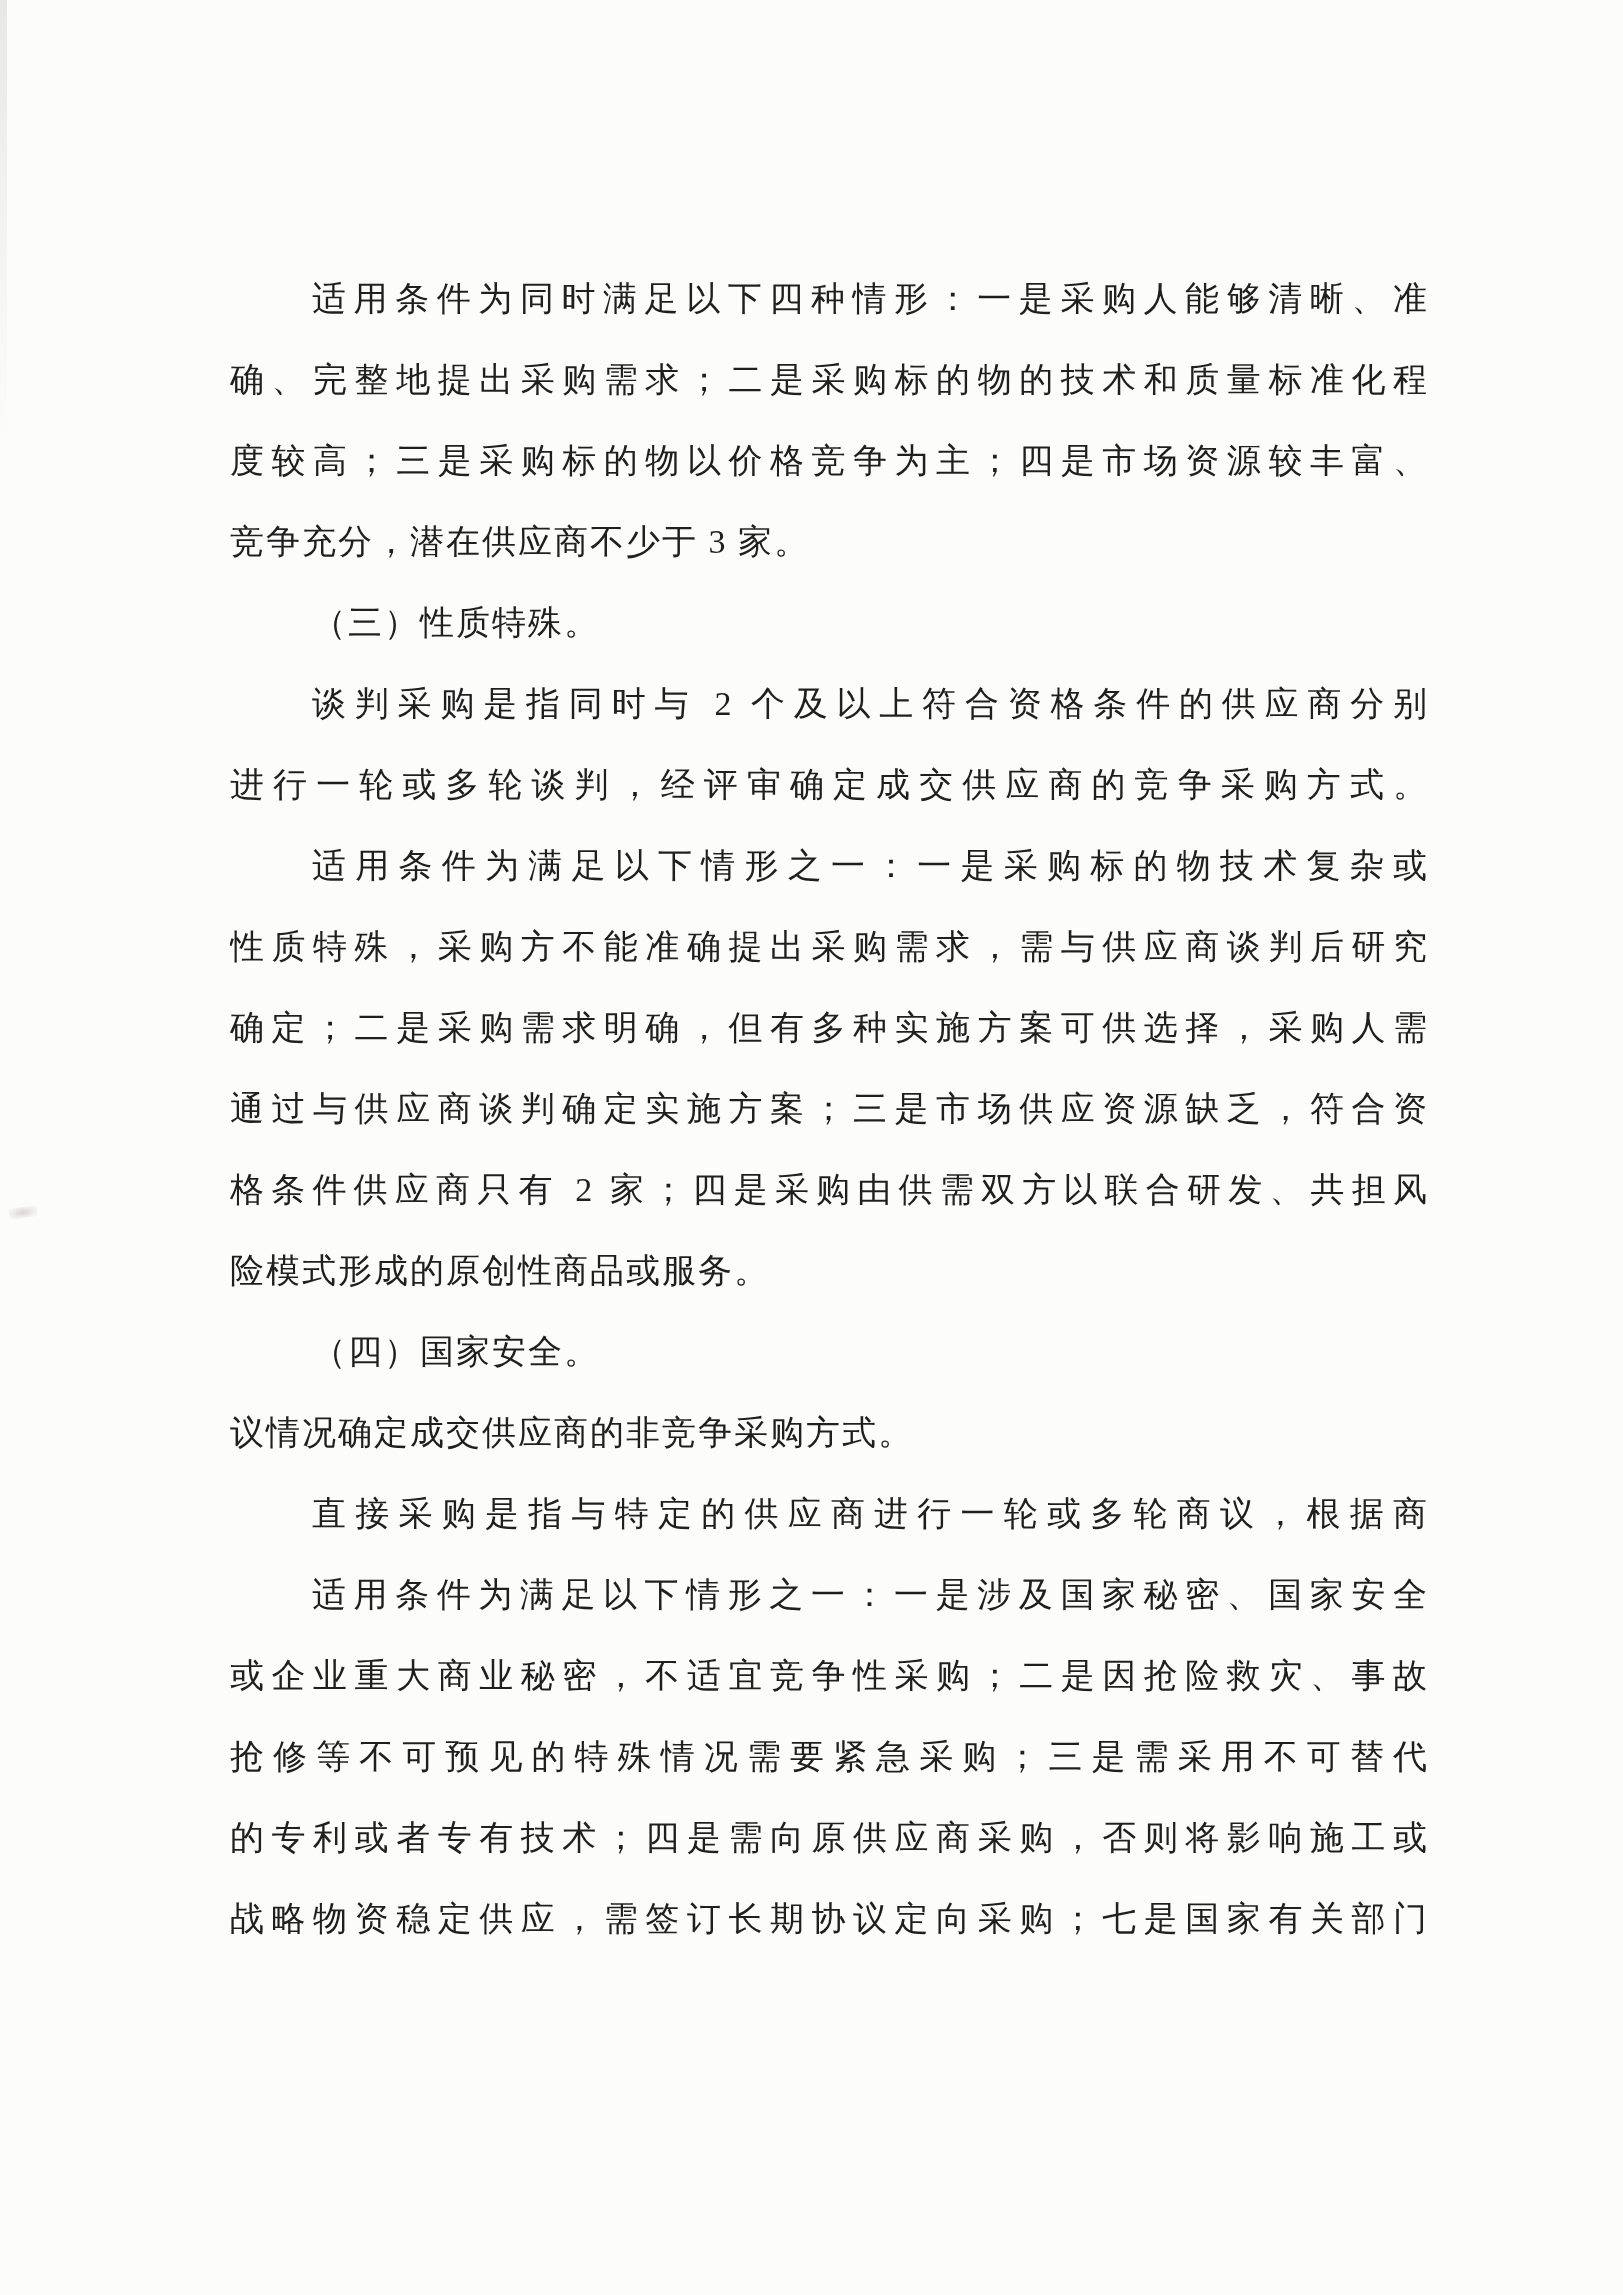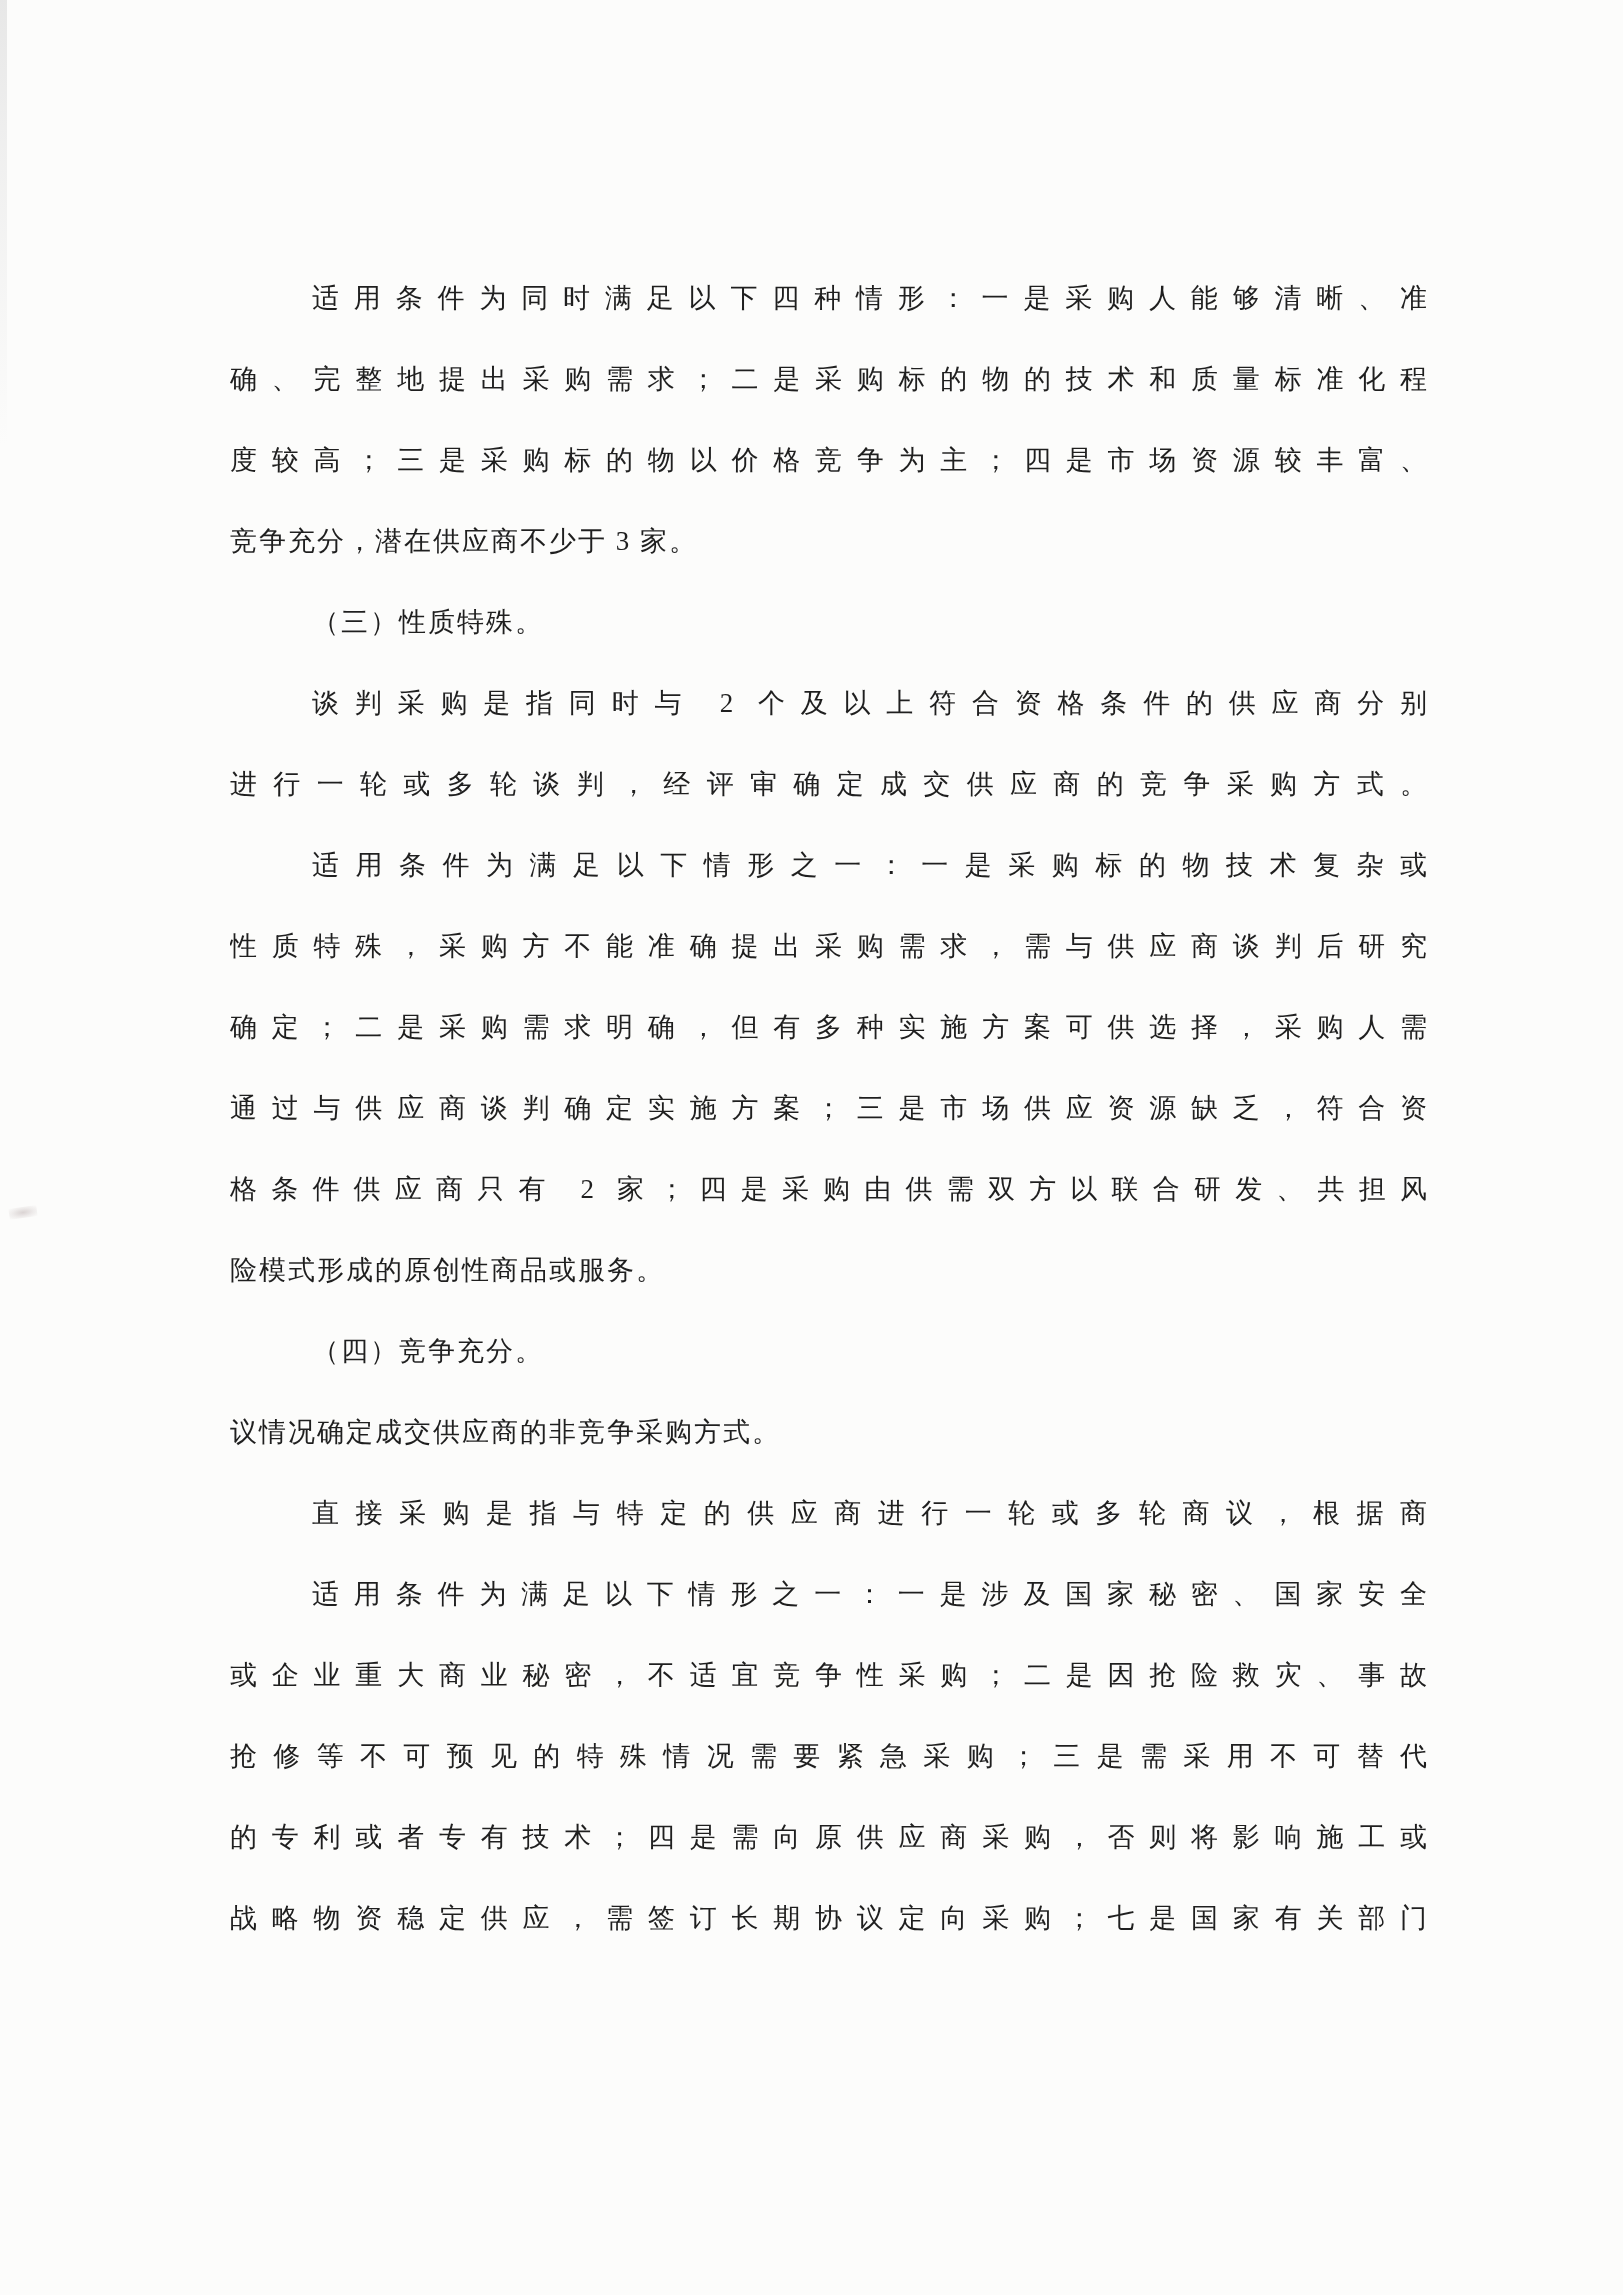--- a/index.html
+++ b/index.html
@@ -18,21 +18,21 @@
   .textblock {
     position: absolute;
     left: 230px;
     top: 258px;
     width: 1199px;
     color: #1f1f1f;
   }
   .line {
     height: 81px;
     line-height: 81px;
-    font-size: 27px;
+    font-size: 34px;
     letter-spacing: 2px;
     text-align: justify;
     text-align-last: justify;
     overflow: hidden;
     white-space: nowrap;
   }
   .line.short {
     text-align: center;
     text-align-last: left;
   }
@@ -73,21 +73,21 @@
       <div class="line short">竞争充分，潜在供应商不少于 3 家。</div>
       <div class="line indent short">（三）性质特殊。</div>
       <div class="line indent">谈判采购是指同时与 2 个及以上符合资格条件的供应商分别</div>
       <div class="line">进行一轮或多轮谈判，经评审确定成交供应商的竞争采购方式。</div>
       <div class="line indent">适用条件为满足以下情形之一：一是采购标的物技术复杂或</div>
       <div class="line">性质特殊，采购方不能准确提出采购需求，需与供应商谈判后研究</div>
       <div class="line">确定；二是采购需求明确，但有多种实施方案可供选择，采购人需</div>
       <div class="line">通过与供应商谈判确定实施方案；三是市场供应资源缺乏，符合资</div>
       <div class="line">格条件供应商只有 2 家；四是采购由供需双方以联合研发、共担风</div>
       <div class="line short">险模式形成的原创性商品或服务。</div>
-      <div class="line indent short">（四）竞争充分。</div>
+      <div class="line indent short">（四）国家安全。</div>
       <div class="line short">议情况确定成交供应商的非竞争采购方式。</div>
       <div class="line indent">直接采购是指与特定的供应商进行一轮或多轮商议，根据商</div>
       <div class="line indent">适用条件为满足以下情形之一：一是涉及国家秘密、国家安全</div>
       <div class="line">或企业重大商业秘密，不适宜竞争性采购；二是因抢险救灾、事故</div>
       <div class="line">抢修等不可预见的特殊情况需要紧急采购；三是需采用不可替代</div>
       <div class="line">的专利或者专有技术；四是需向原供应商采购，否则将影响施工或</div>
       <div class="line">战略物资稳定供应，需签订长期协议定向采购；七是国家有关部门</div>
     </div>
 </div>
 

